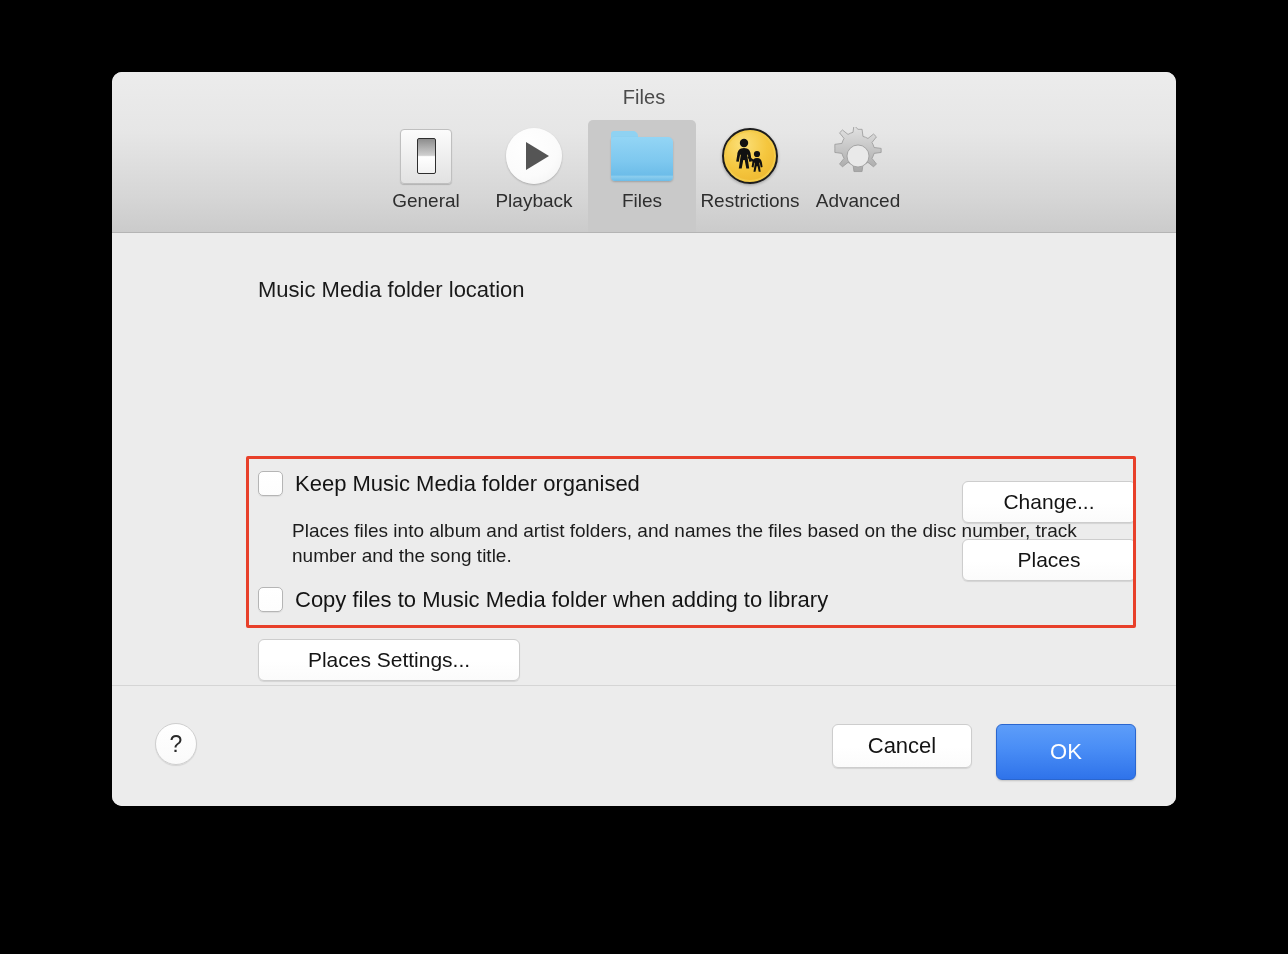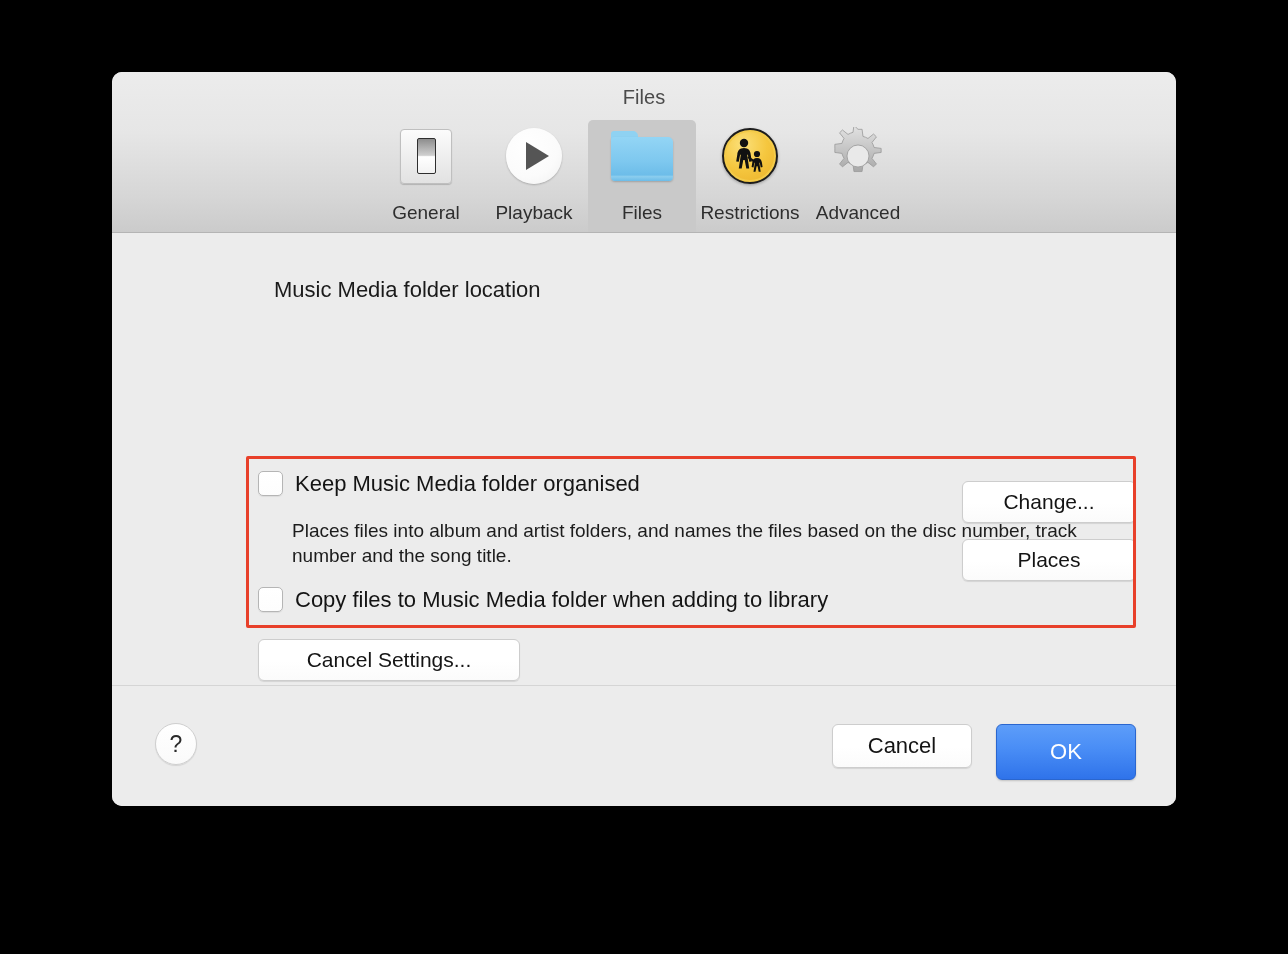--- a/index.html
+++ b/index.html
@@ -58,21 +58,20 @@
     width: 108px;
     display: flex;
     flex-direction: column;
     align-items: center;
     justify-content: flex-start;
     padding-top: 7px;
     height: 112px;
     box-sizing: border-box;
     border-radius: 5px 5px 0 0;
     cursor: default;
-    gap: 12px;
   }
   .toolbar-item.selected {
     background: #c9c9c9;
   }
   .toolbar-icon {
     height: 58px;
     display: flex;
     align-items: center;
     justify-content: center;
   }
@@ -154,21 +153,20 @@
     position: relative;
     height: 452px;
     background: #ececec;
   }
   #section-label {
     position: absolute;
     left: 146px;
     top: 44px;
     font-size: 22px;
     color: #1a1a1a;
-    margin-left: 16px;
   }
   #path-field {
     position: absolute;
     left: 178px;
     top: 92px;
     width: 656px;
     height: 126px;
     background: #e2e2e2;
     border: 1px solid #cfcfcf;
     border-radius: 6px;
@@ -426,21 +424,21 @@
       <div class="checkbox-label">Keep Music Media folder organised</div>
     </div>
 
     <div id="organise-help">Places files into album and artist folders, and names the files based on the disc number, track number and the song title.</div>
 
     <div class="checkbox-row" id="row-copy">
       <div class="checkbox"></div>
       <div class="checkbox-label">Copy files to Music Media folder when adding to library</div>
     </div>
 
-    <div id="import-settings-button">Cancel Settings...</div>
+    <div id="import-settings-button">Places Settings...</div>
 
   </div>
 
   <div id="bottom-bar">
     <div id="help-button">?</div>
     <div id="cancel-button">Cancel</div>
     <div id="ok-button">OK</div>
   </div>
 
 </div>

